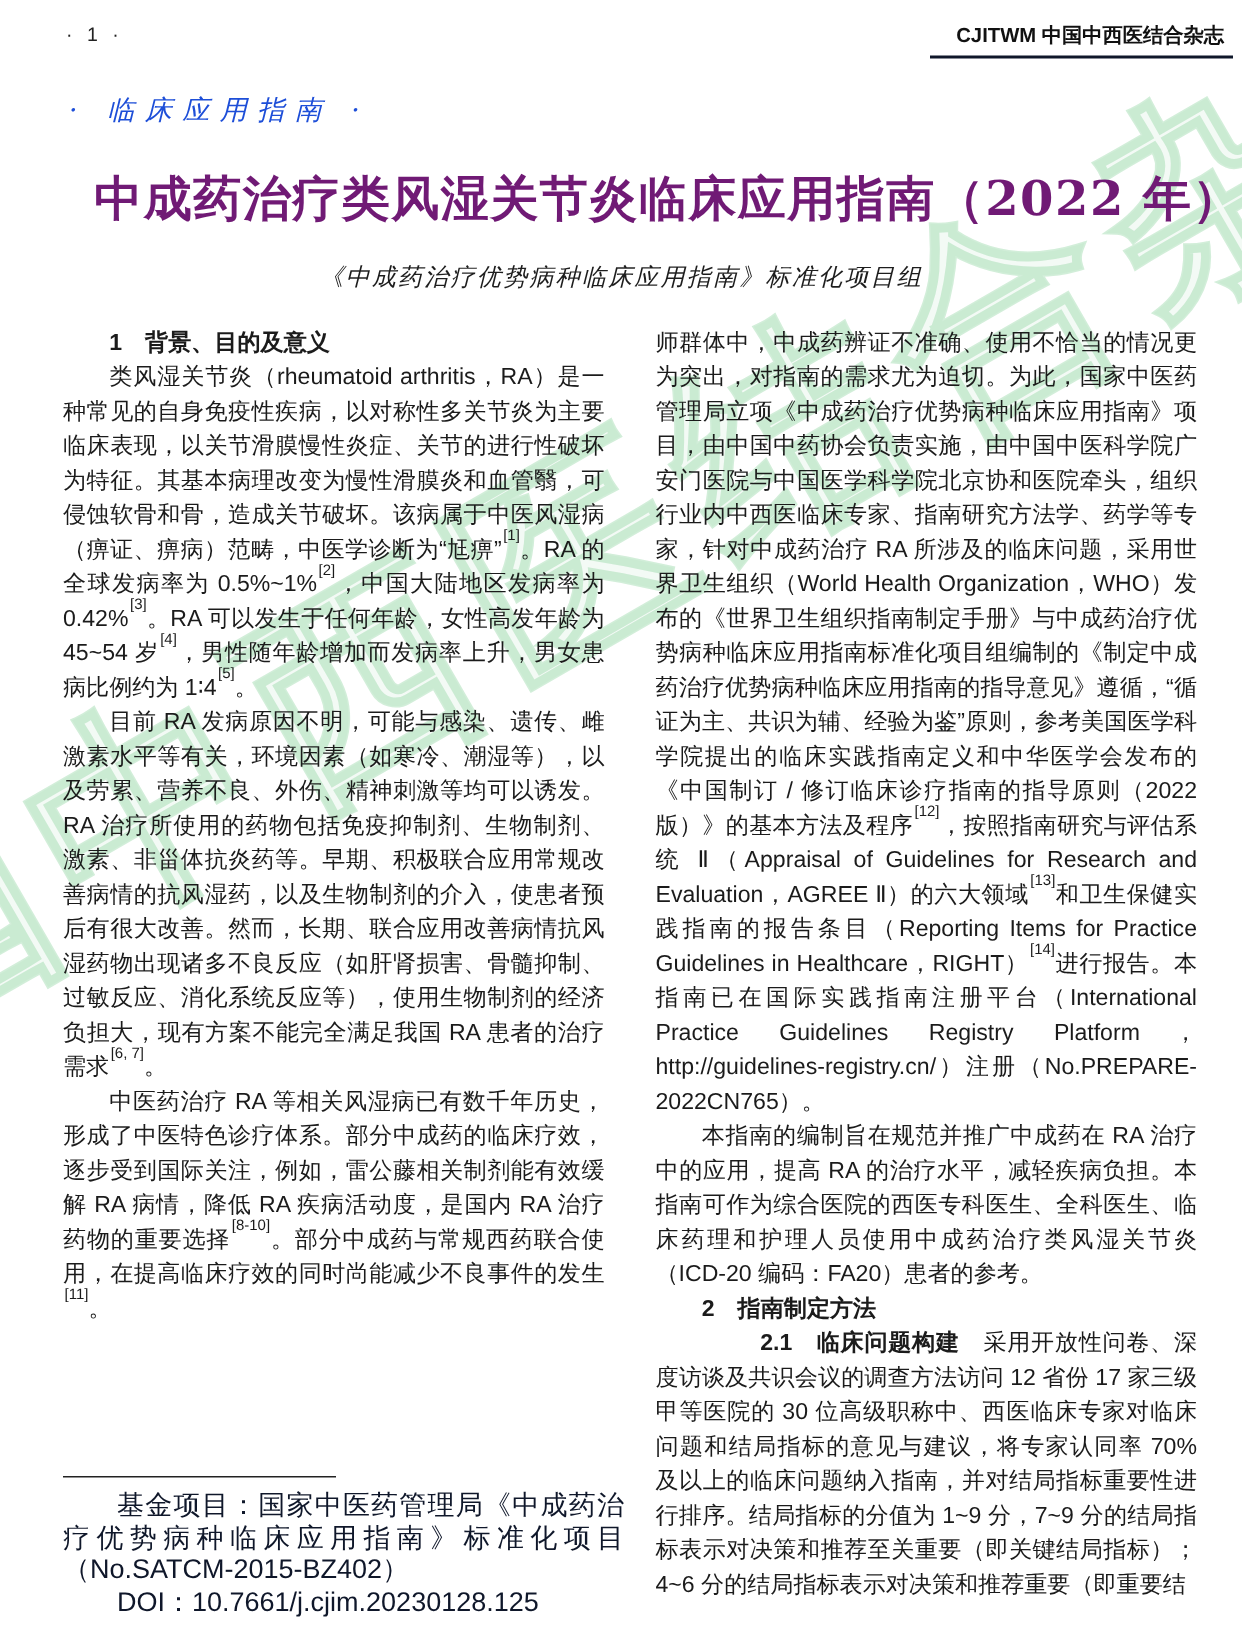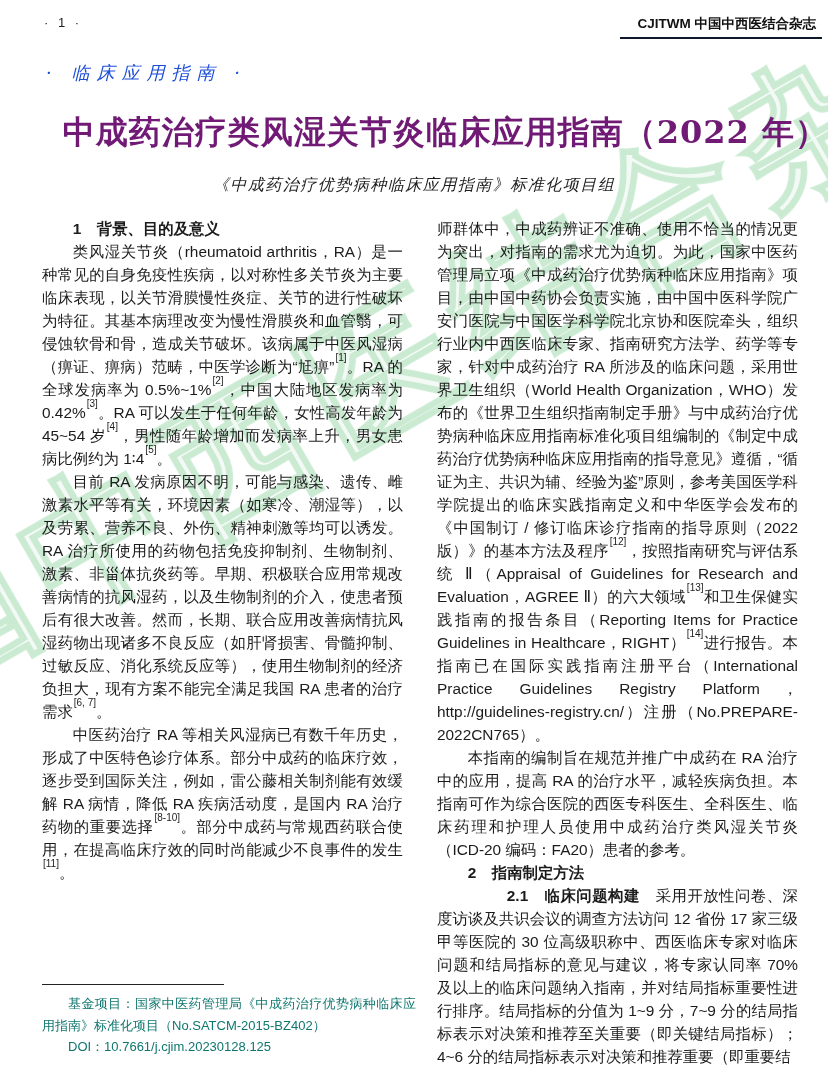--- a/index.html
+++ b/index.html
@@ -70,22 +70,22 @@
   sup {
     font-size:10px; line-height:0;
     position:relative; top:-0.45em; margin-left:1px;
   }
   .footnote {
     position:absolute; left:42px; top:984px; width:374px; z-index:2;
     background:#fff;
   }
   .fn-rule { width:182px; border-top:1.5px solid #222; margin-bottom:8px; }
   .fn-para {
-    font-size:13px; line-height:21.5px;
-    text-align:justify; text-indent:2em; color:#0f766e;
+    font-size:18px; line-height:21.5px;
+    text-align:justify; text-indent:2em; color:#0f172a;
   }
 </style>
 </head>
 <body>
 
 <div class="page">
 
   <div class="watermark">中国中西医结合杂志</div>
 
   <div class="header">

